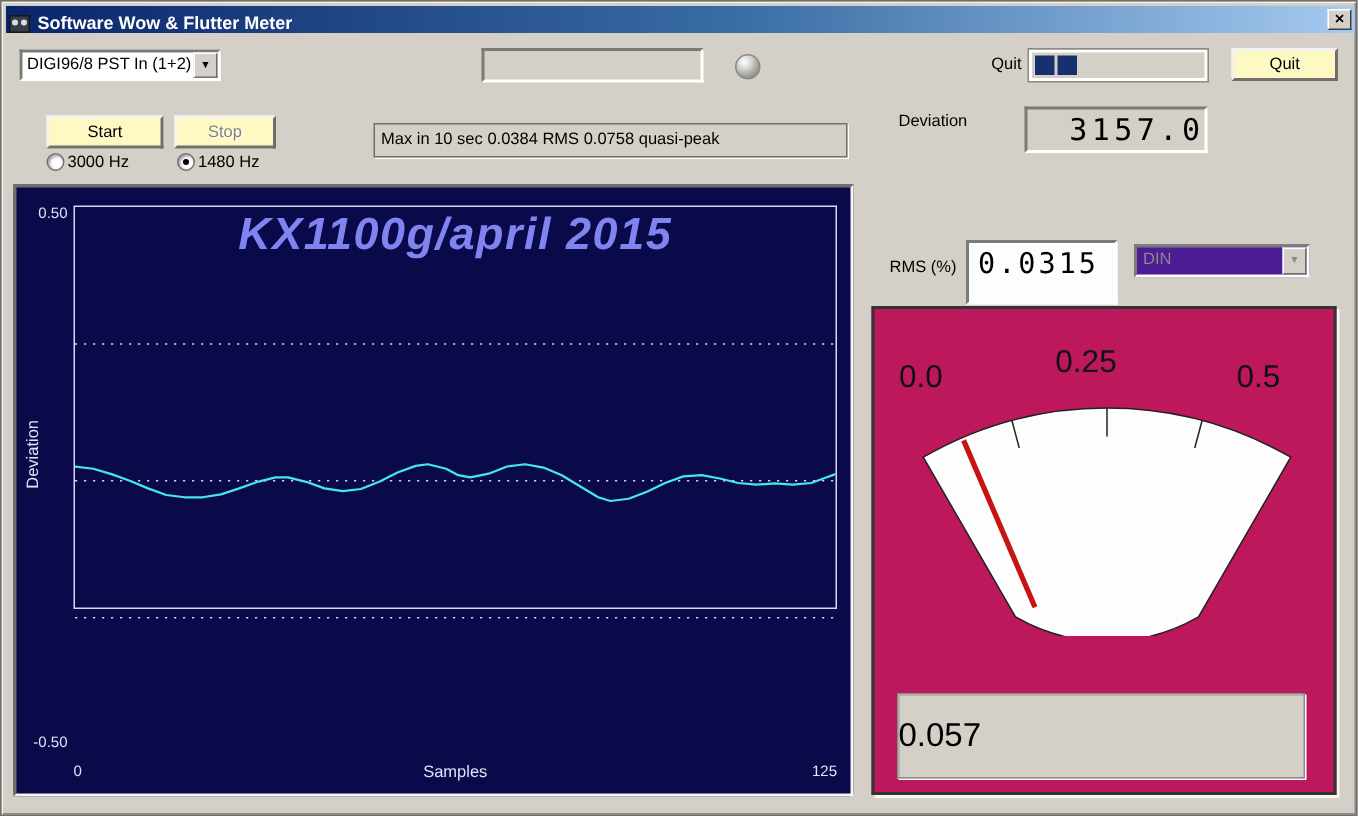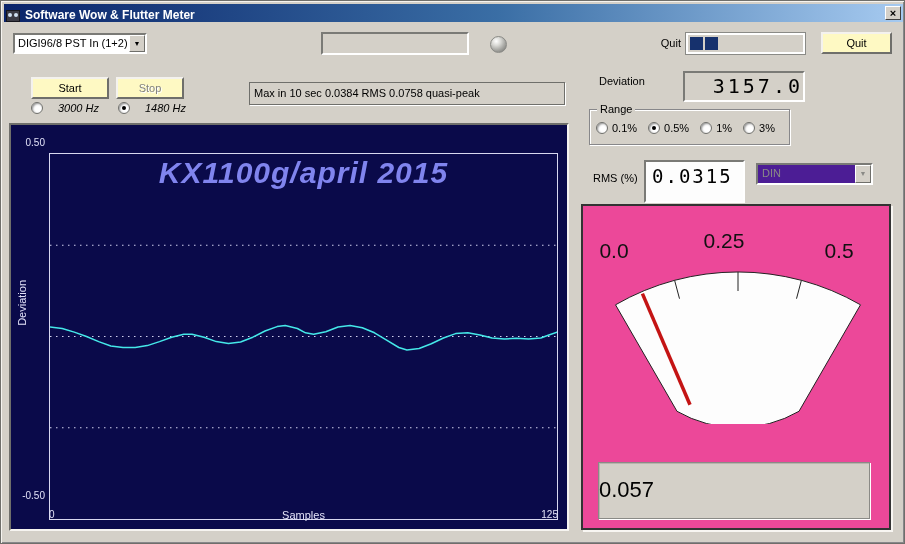--- a/index.html
+++ b/index.html
@@ -55,21 +55,21 @@
   .level-label { position:absolute; left:641px; top:36px; width:39px; text-align:right; }
   .level-bar { position:absolute; left:684px; top:31px; width:121px; height:23px;
       border:1px solid #8a8a86; box-shadow:inset 0 0 0 2px #fff; background:#d4d0c8;
       display:flex; align-items:center; padding:4px; gap:2px; }
   .level-bar .seg { width:13px; height:13px; background:#16316d; }
   .quit-btn { position:absolute; left:820px; top:31px; width:71px; height:22px; line-height:18px; }
 
   
   .start-btn { position:absolute; left:30px; top:76px; width:78px; height:22px; line-height:18px; }
   .stop-btn  { position:absolute; left:115px; top:76px; width:68px; height:22px; line-height:18px; }
-  .radio-row { position:absolute; display:flex; align-items:center; gap:15px;font-style:italic; }
+  .radio-row { position:absolute; display:flex; align-items:center; gap:2px; }
   .radio { width:12px; height:12px; border-radius:50%; background:#fff; flex:0 0 auto;
       border:1px solid #6f6f6b; box-shadow:inset 1px 1px 2px rgba(64,64,64,.55), inset -1px -1px 1px #fff; position:relative; }
   .radio.sel::after { content:""; position:absolute; left:3px; top:3px; width:4px; height:4px; border-radius:50%; background:#000; }
   .status-box { position:absolute; left:248px; top:81px; width:316px; height:23px; background:#d4d0c8;
       border:1px solid #6f6f6b; box-shadow:1px 1px 0 #fff; font-size:11px; line-height:20px; padding-left:4px;
       white-space:nowrap; overflow:hidden; }
 
   .freq-label { position:absolute; left:598px; top:74px; width:64px; text-align:left; }
   .freq-box { position:absolute; left:682px; top:70px; width:122px; height:31px; background:#d4d0c8;
       font-family:"DejaVu Sans Mono", monospace; font-size:20px; letter-spacing:3px; line-height:26px; padding-left:7px;text-align:right; }
@@ -86,32 +86,32 @@
   .din-combo { position:absolute; left:755px; top:162px; width:117px; height:22px; background:#4c1d95; }
   .din-combo .txt { position:absolute; left:4px; top:2px; font-size:11px; color:#8a8a86; }
   .din-combo .arrow-btn { position:absolute; right:0; top:0; bottom:0; width:16px; background:#d4d0c8;
       border-top:1px solid #fff; border-left:1px solid #fff; border-bottom:1px solid #6f6f6b; border-right:1px solid #6f6f6b;
       font-size:7px; text-align:center; line-height:16px; color:#8a8a86; }
 
   
   .chart { position:absolute; left:8px; top:122px; width:560px; height:408px; background:#0a0a4a;
       border-top:2px solid #6f6f6b; border-left:2px solid #6f6f6b;
       border-bottom:2px solid #f6f4f0; border-right:2px solid #f6f4f0; }
-  .chart .plot { position:absolute; left:38px; top:28px; width:509px; height:367px; border:1px solid #d8d8f0; }
+  .chart .plot { position:absolute; left:38px; top:12px; width:509px; height:269px; border:1px solid #d8d8f0; }
   .chart .plot svg { position:absolute; left:0; top:0; }
   .chart .chart-title { position:absolute; left:0; right:0; top:2px; text-align:center;
       font-size:30px; font-weight:bold; font-style:italic; color:#8084ee; letter-spacing:1px; white-space:nowrap; }
   .chart .ytick { position:absolute; left:0; width:34px; text-align:right; font-size:10px; color:#e2e2f8; }
   .chart .xtick { position:absolute; top:384px; font-size:10px; color:#e2e2f8; }
   .chart .ylab { position:absolute; left:5px; top:155px; font-size:11px; color:#e2e2f8;
       writing-mode:vertical-rl; transform:rotate(180deg); }
   .chart .xlab { position:absolute; left:38px; width:509px; top:384px; text-align:center; font-size:11px; color:#e2e2f8; }
 
   
-  .gauge-panel { position:absolute; left:580px; top:203px; width:310px; height:326px; background:#ec4899;
+  .gauge-panel { position:absolute; left:580px; top:203px; width:310px; height:326px; background:#be185d;
       border:2px solid #333; box-shadow:2px 2px 0 #f8f6f2; }
   .gauge-panel svg { position:absolute; left:0; top:6px; }
   .gauge-label-txt { font-size:21px; fill:#111; font-family:"Liberation Sans", sans-serif; }
   .peak-label { position:absolute; left:0; right:0; top:228px; text-align:center; font-size:20px; color:#000; }
   .peak-box { position:absolute; left:15px; top:256px; width:272px; height:57px; background:#d4d0c8;
       border:1px solid #8a8a86; box-shadow:1px 1px 0 #fff, inset 1px 1px 0 #b8b4ac;
       text-align:left; font-size:22px; line-height:54px; color:#000; }
 </style>
 </head>
 <body>
@@ -151,41 +151,20 @@
   <div class="radio-row" style="left:117px; top:101px;">
     <span class="radio sel"></span>
     <span class="lbl">1480 Hz</span>
   </div>
 
   <div class="status-box">Max in 10 sec 0.0384 RMS 0.0758 quasi-peak</div>
 
   <div class="freq-label lbl">Deviation</div>
   <div class="freq-box sunken">3157.0</div>
 
-  <div class="range-group">
-    <span class="legend">Range</span>
-    <div class="range-opts">
-      <span class="range-opt">
-        <span class="radio"></span>
-        <span class="lbl">0.1%</span>
-      </span>
-      <span class="range-opt">
-        <span class="radio sel"></span>
-        <span class="lbl">0.5%</span>
-      </span>
-      <span class="range-opt">
-        <span class="radio"></span>
-        <span class="lbl">1%</span>
-      </span>
-      <span class="range-opt">
-        <span class="radio"></span>
-        <span class="lbl">3%</span>
-      </span>
-    </div>
-  </div>
 
   <div class="rms-label lbl">RMS (%)</div>
   <div class="rms-box sunken">0.0315</div>
 
   <div class="din-combo sunken">
     <span class="txt">DIN</span>
     <span class="arrow-btn">▼</span>
   </div>
 
   <div class="chart">

